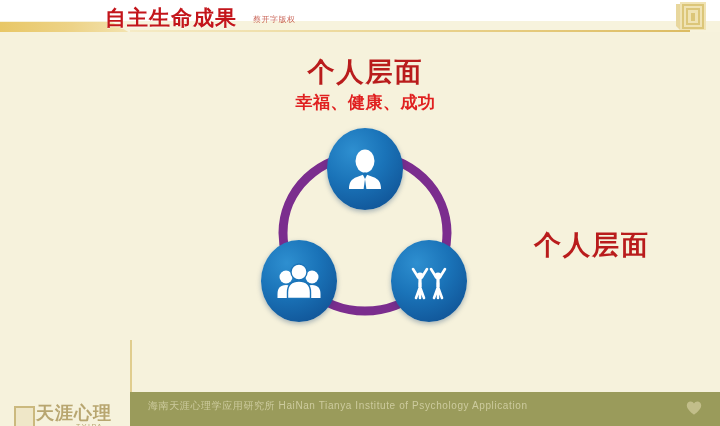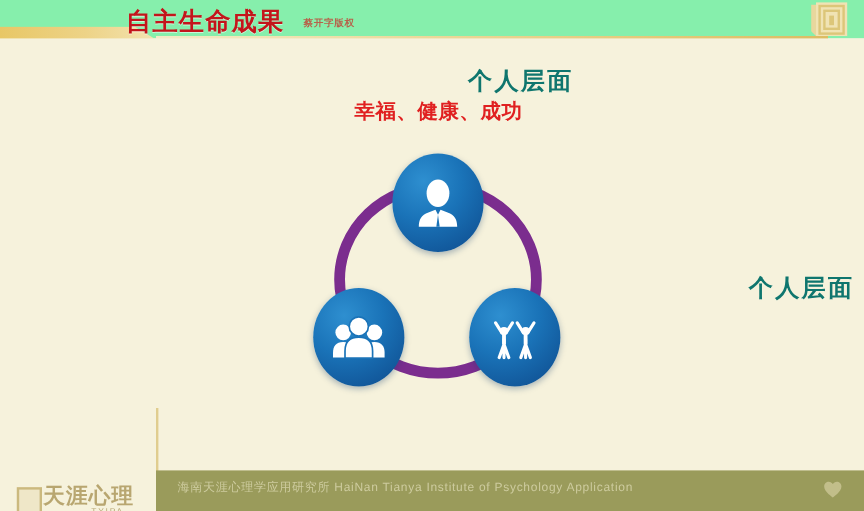--- a/index.html
+++ b/index.html
@@ -14,22 +14,22 @@
     overflow: hidden;
     background: #f7f3dd;
     font-family: "Liberation Serif", "DejaVu Serif", serif;
   }
 
   
   .header {
     position: absolute;
     left: 0; top: 0;
     width: 720px;
-    height: 32px;
-    background: #86efac;
+    height: 21px;
+    background: #ffffff;
   }
   .header-ribbon {
     position: absolute;
     left: 0; top: 22px;
     width: 130px;
     height: 11px;
     background: linear-gradient(90deg, #e8c766 0%, #edd387 55%, #f3e3b0 100%);
     clip-path: polygon(0 0, 112px 0, 130px 100%, 0 100%);
   }
   .header-rule {
@@ -47,21 +47,21 @@
     letter-spacing: 1px;
     color: #c3151b;
     font-family: "DejaVu Sans", "Liberation Sans", sans-serif;
     text-shadow: 0 1px 0 rgba(255,255,255,0.55);
     white-space: nowrap;
   }
   .header-watermark {
     position: absolute;
     left: 253px; top: 14px;
     font-size: 8px;
-    font-weight: bold;
+    font-weight: normal;
     color: #c04a3a;
     opacity: 0.85;
     letter-spacing: 0.5px;
     font-family: "DejaVu Sans", "Liberation Sans", sans-serif;
     white-space: nowrap;
   }
   .corner-seal {
     position: absolute;
     right: 8px; top: 0px;
     width: 40px;
@@ -107,26 +107,25 @@
   .node svg { display: block; }
 
   
   .label {
     position: absolute;
     text-align: center;
     white-space: nowrap;
     font-family: "DejaVu Sans", "Liberation Sans", sans-serif;
   }
   .label-heading {
-    font-size: 20px;
+    font-size: 27px;
     font-weight: bold;
-    color: #0f766e;
+    color: #b91c1c;
     letter-spacing: 2px;
     line-height: 1.25;
-    text-align: right;
   }
   .label-sub {
     font-size: 17px;
     font-weight: bold;
     color: #e02020;
     letter-spacing: 0.5px;
     line-height: 1.3;
     margin-top: 2px;
   }
   .label-personal { left: 253px; top: 55px;  width: 225px; }

